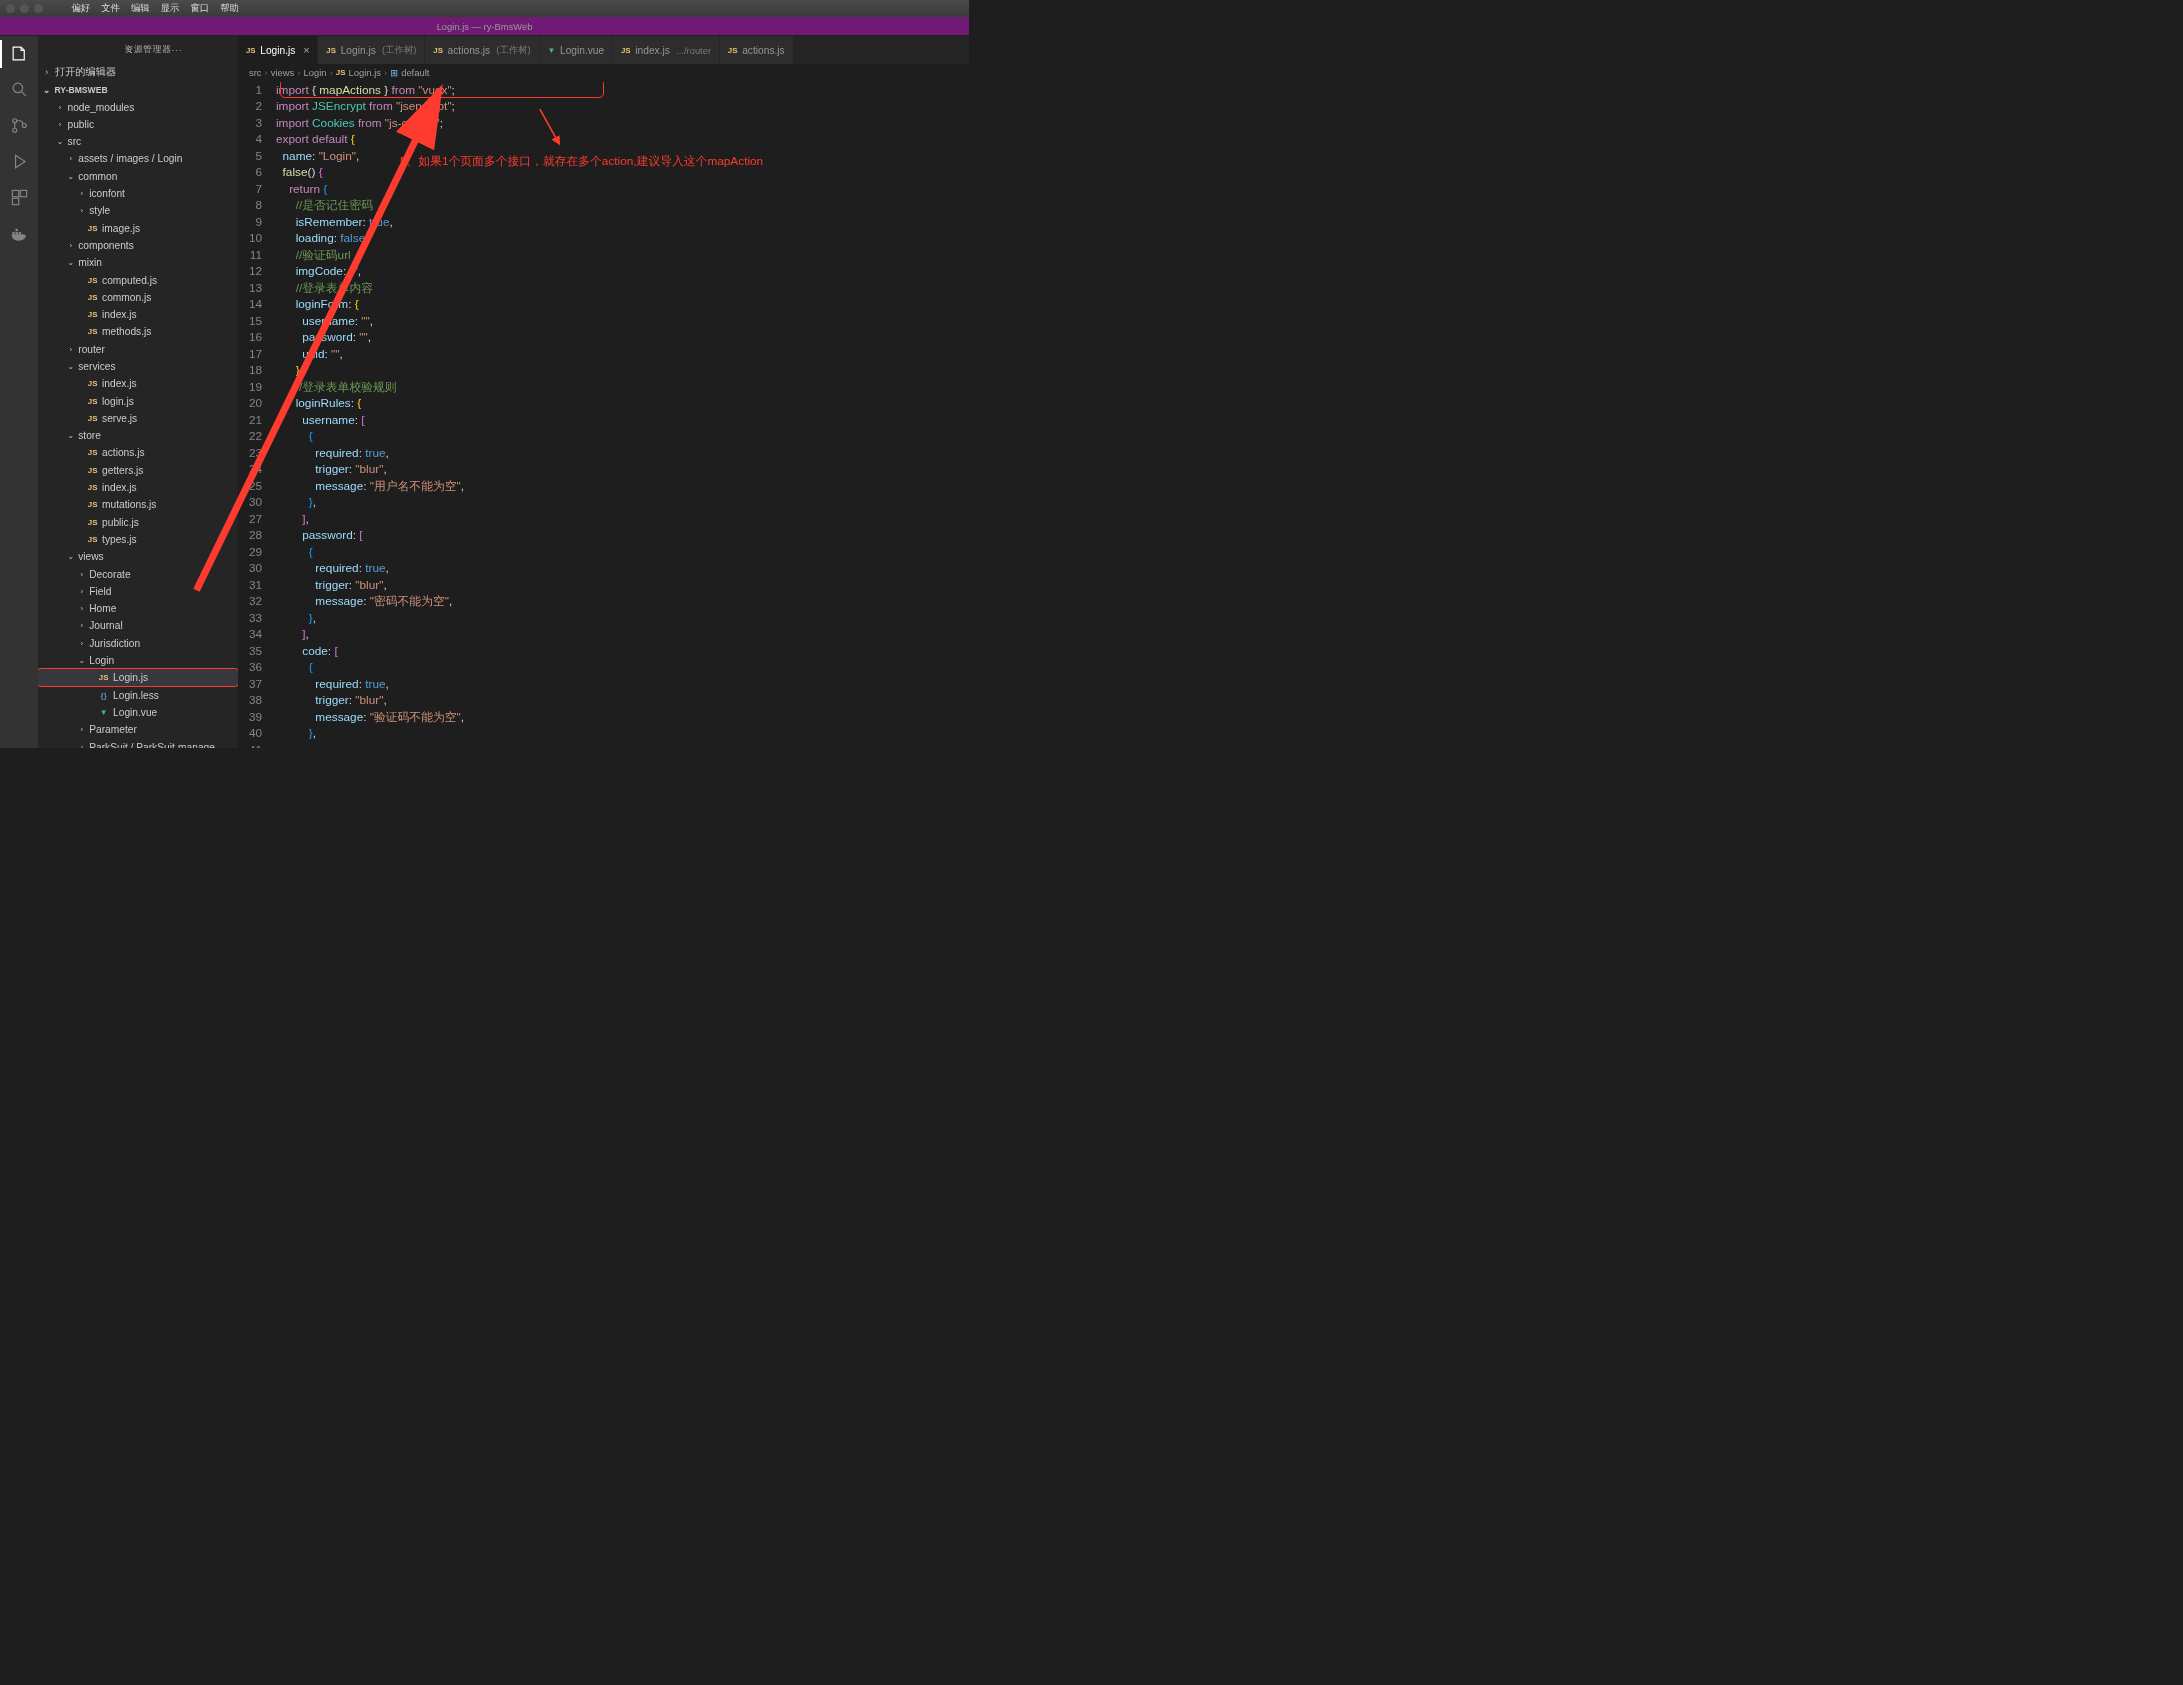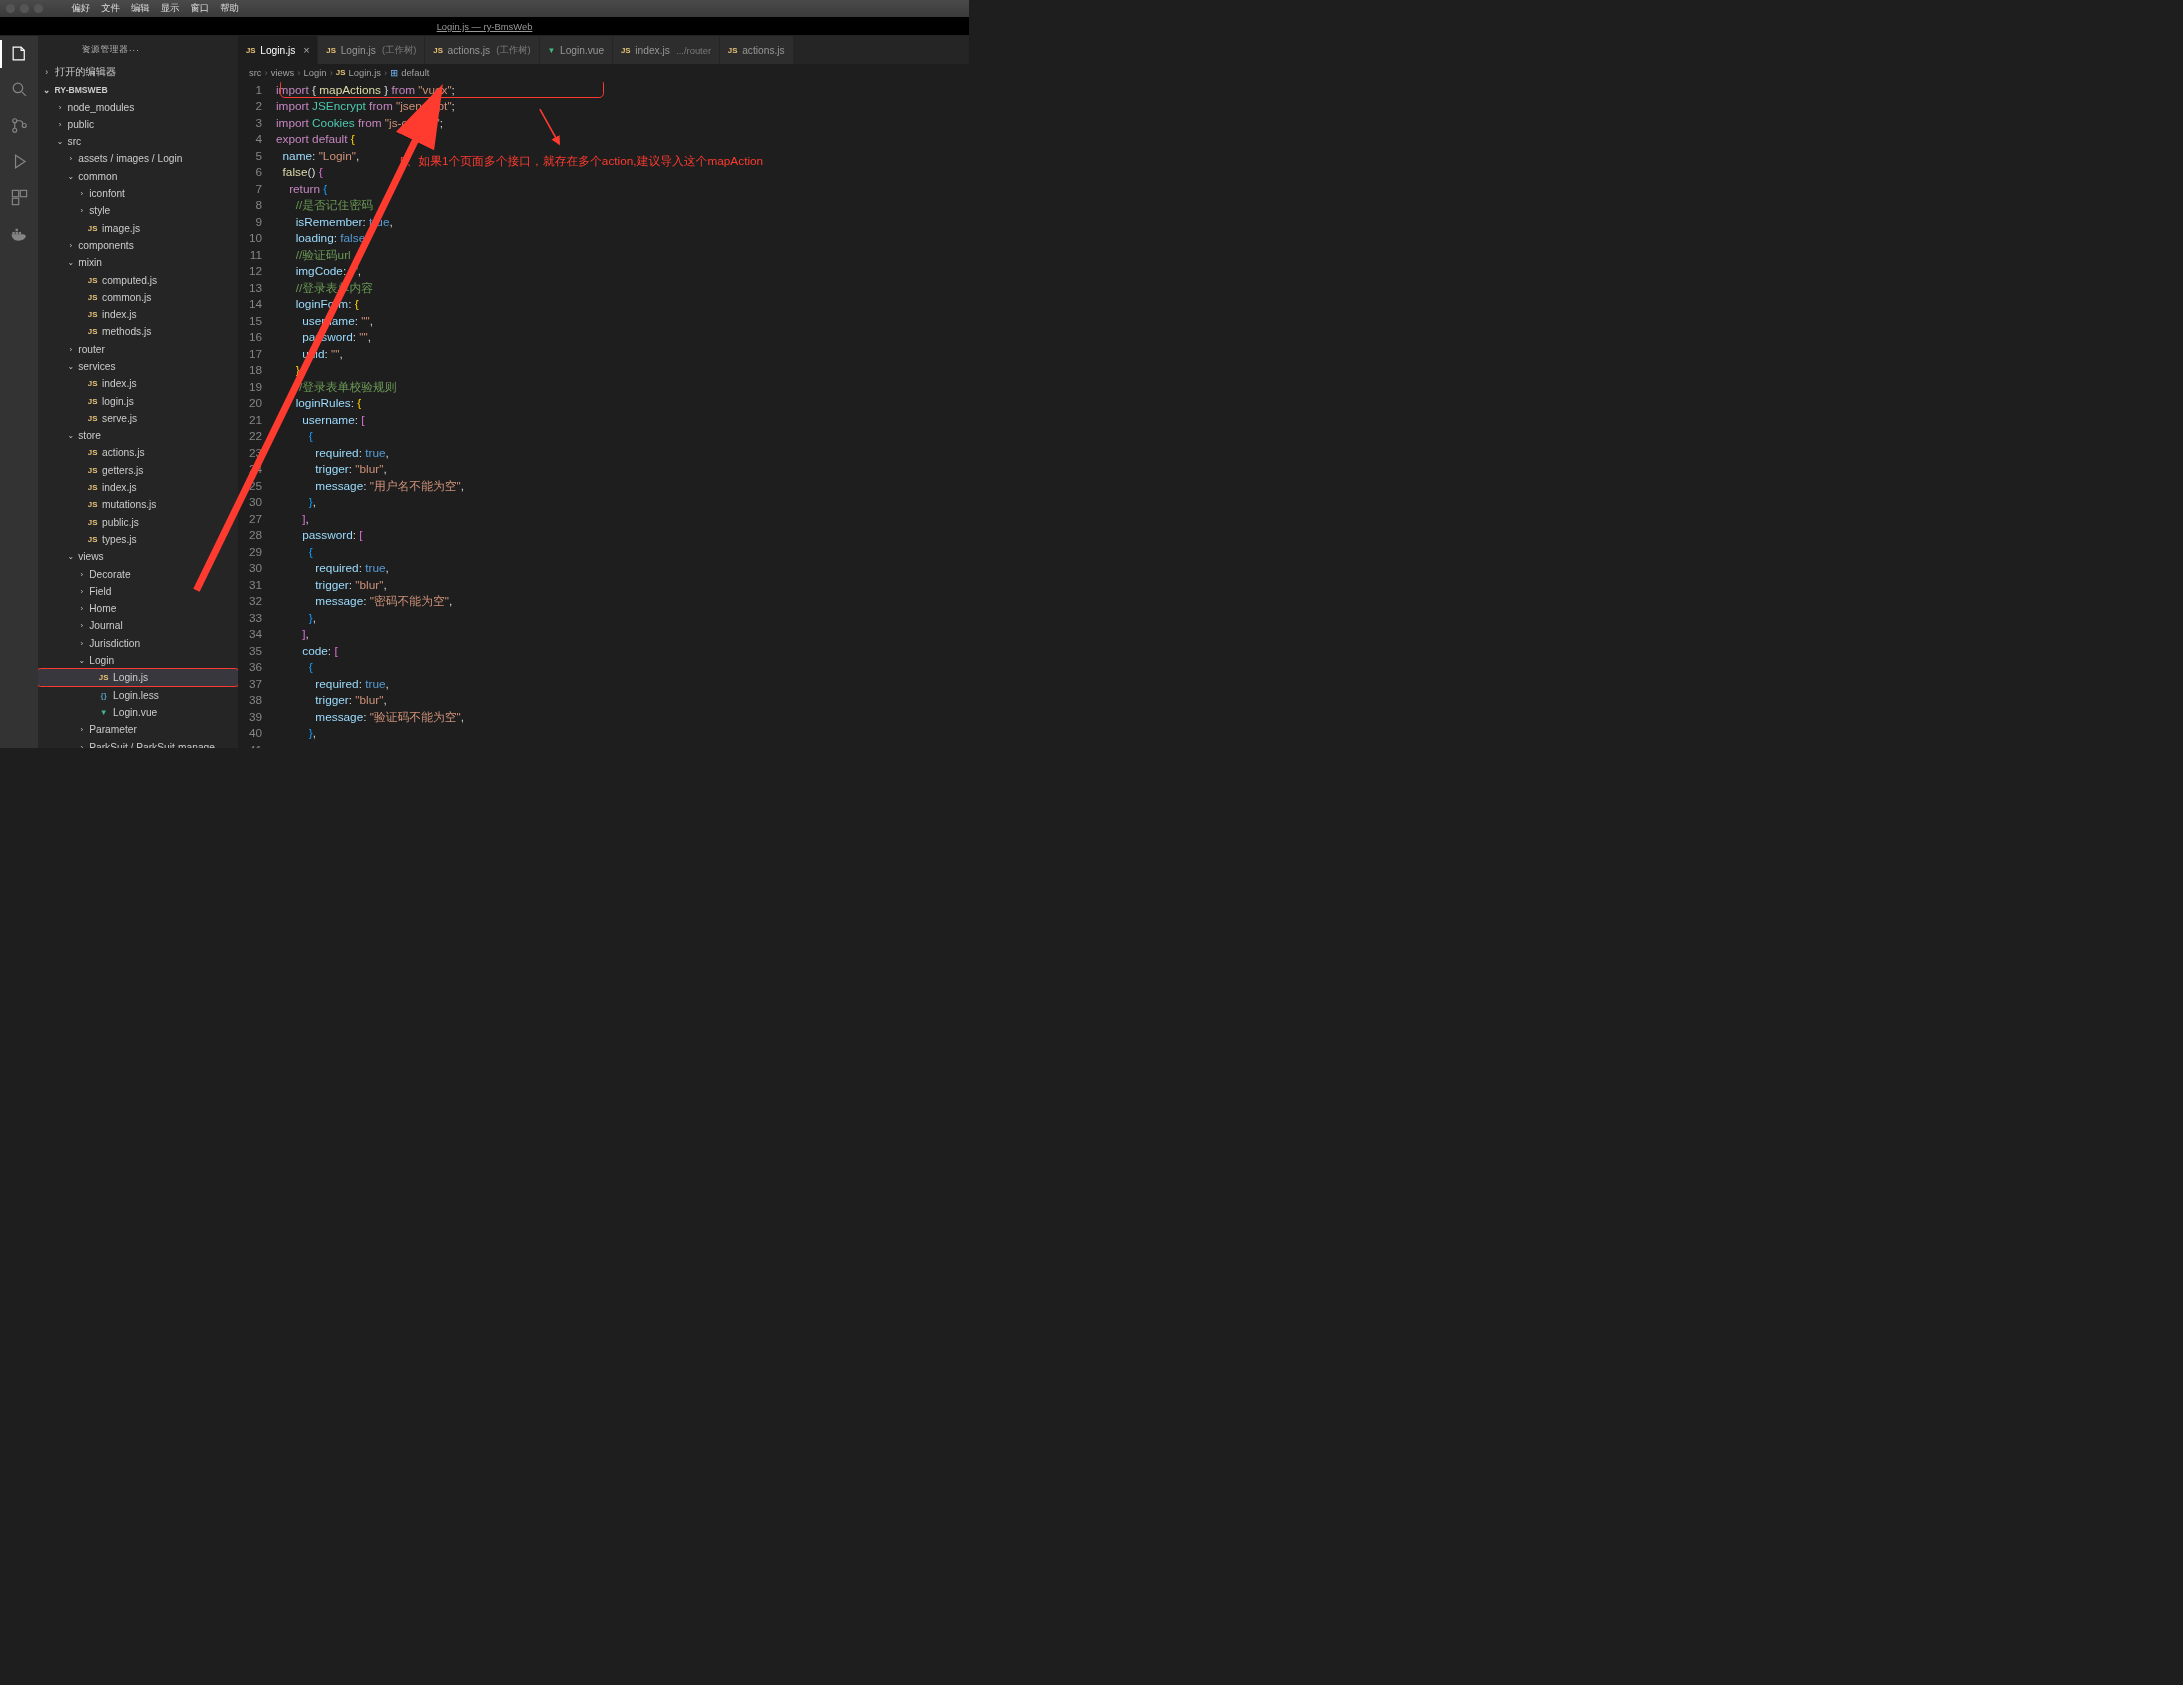--- a/index.html
+++ b/index.html
@@ -4,35 +4,35 @@
 <style>
 * { margin:0; padding:0; box-sizing:border-box; font-family:-apple-system,'SF Pro Text','Segoe UI',sans-serif; }
 body { background:#1e1e1e; color:#ccc; font-size:10.2px; overflow:hidden; width:969px; height:748px; position:relative; }
 
 
 .mac-bar { height:17.3px; background:linear-gradient(#4a4a4a,#3a3a3a); display:flex; align-items:center; padding:0 6.3px; gap:11px; color:#ddd; font-size:9.4px; }
 .mac-dots { display:flex; gap:5.5px; margin-right:6.3px; }
 .mac-dots span { width:8.6px; height:8.6px; border-radius:50%; background:#555; display:block; }
 
 
-.title-bar { height:19px; background:#000000; border-bottom:0.8px solid #222; display:flex; align-items:center; justify-content:center; color:#999; font-size:9.4px;text-decoration:underline; }
+.title-bar { height:19px; background:#701a75; border-bottom:0.8px solid #222; display:flex; align-items:center; justify-content:center; color:#999; font-size:9.4px; }
 
 
 .workspace { display:flex; height:calc(100% - 36px); }
 
 
 .activity-bar { width:38px; background:#333333; display:flex; flex-direction:column; align-items:center; padding-top:6.3px; gap:14px; }
 .activity-bar .act { width:22px; height:22px; display:flex; align-items:center; justify-content:center; color:#858585; cursor:pointer; }
 .activity-bar .act.active { color:#fff; position:relative; }
 .activity-bar .act.active::before { content:""; position:absolute; left:-7.9px; top:-3.1px; bottom:-3.1px; width:1.6px; background:#fff; }
 .activity-bar svg { width:19px; height:19px; }
 
 
 .sidebar { width:200px; background:#252526; color:#ccc; overflow-y:auto; font-size:10.2px; }
-.sidebar-title { height:27.5px; display:flex; align-items:center; justify-content:flex-start; padding:0 12.6px 0 15.7px; font-size:8.6px; letter-spacing:0.8px; color:#bbb;margin-left:28px; }
+.sidebar-title { height:27.5px; display:flex; align-items:center; justify-content:center; padding:0 12.6px 0 15.7px; font-size:8.6px; letter-spacing:0.8px; color:#bbb;margin-left:28px; }
 .sidebar .sec-header { display:flex; align-items:center; height:17.3px; padding-left:3.1px; cursor:pointer; color:#ccc; }
 .sidebar .sec-header .chev { width:11px; text-align:center; font-size:8.6px; }
 .sidebar .row { display:flex; align-items:center; height:17.3px; cursor:pointer; white-space:nowrap; }
 .sidebar .row.selected { background:#37373d; }
 .sidebar .chev { width:9.4px; text-align:center; color:#c5c5c5; font-size:7.9px; display:inline-block; }
 .sidebar .ico { width:12.6px; margin-right:3.1px; text-align:center; font-size:7.9px; font-weight:bold; }
 .ico.js { color:#e6c176; }
 .ico.vue { color:#41b883; }
 .ico.less { color:#519aba; }
 .sidebar .row.box-red { outline:1.6px solid #ff3b30; outline-offset:-0.8px; border-radius:2.4px; }

